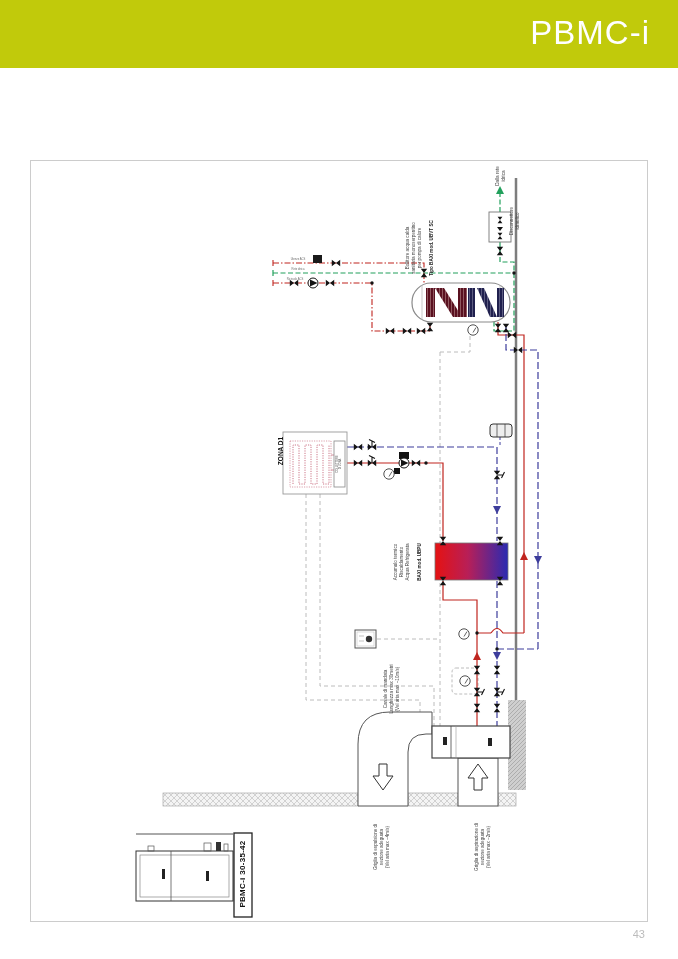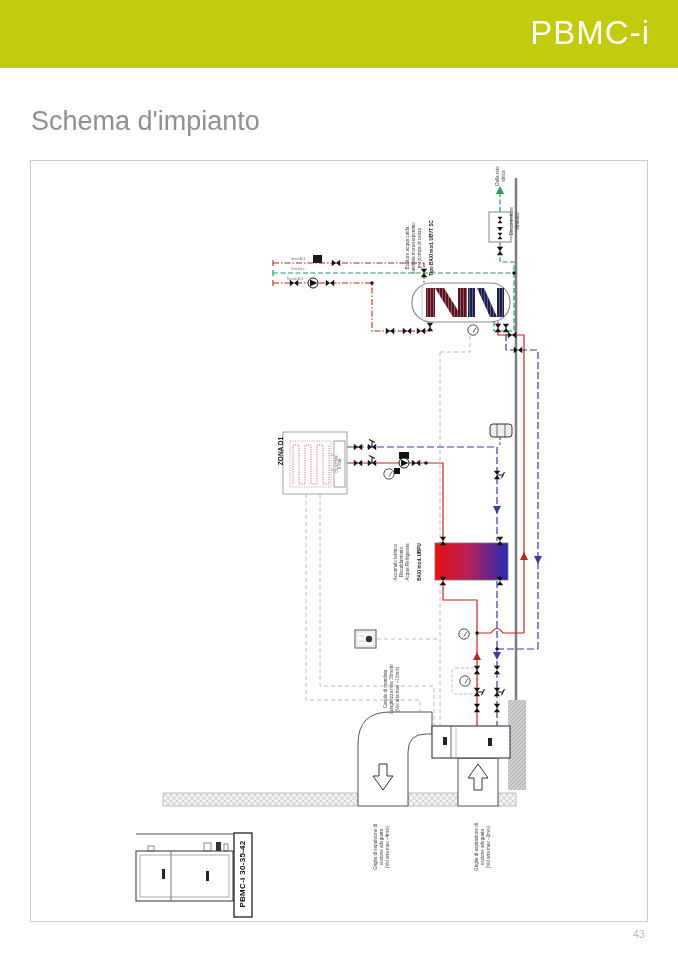--- a/index.html
+++ b/index.html
@@ -25,21 +25,20 @@
 </style>
 </head>
 <body>
 
 <div class="page">
 
   <div class="header">
     <div class="product">PBMC-i</div>
   </div>
 
-  <div class="page-title">Schema d'impianto</div>
 
   <div class="frame"></div>
 
   <svg class="schematic" width="678" height="959" viewBox="0 0 678 959">
     <defs>
       <pattern id="wallhatch" width="6" height="6" patternUnits="userSpaceOnUse">
         <rect width="6" height="6" fill="#f4f4f4"></rect>
         <path d="M0,6 L6,0 M0,0 L6,6" stroke="#b8b8b8" stroke-width="0.6"></path>
       </pattern>
       <pattern id="blockhatch" width="4" height="4" patternUnits="userSpaceOnUse">

